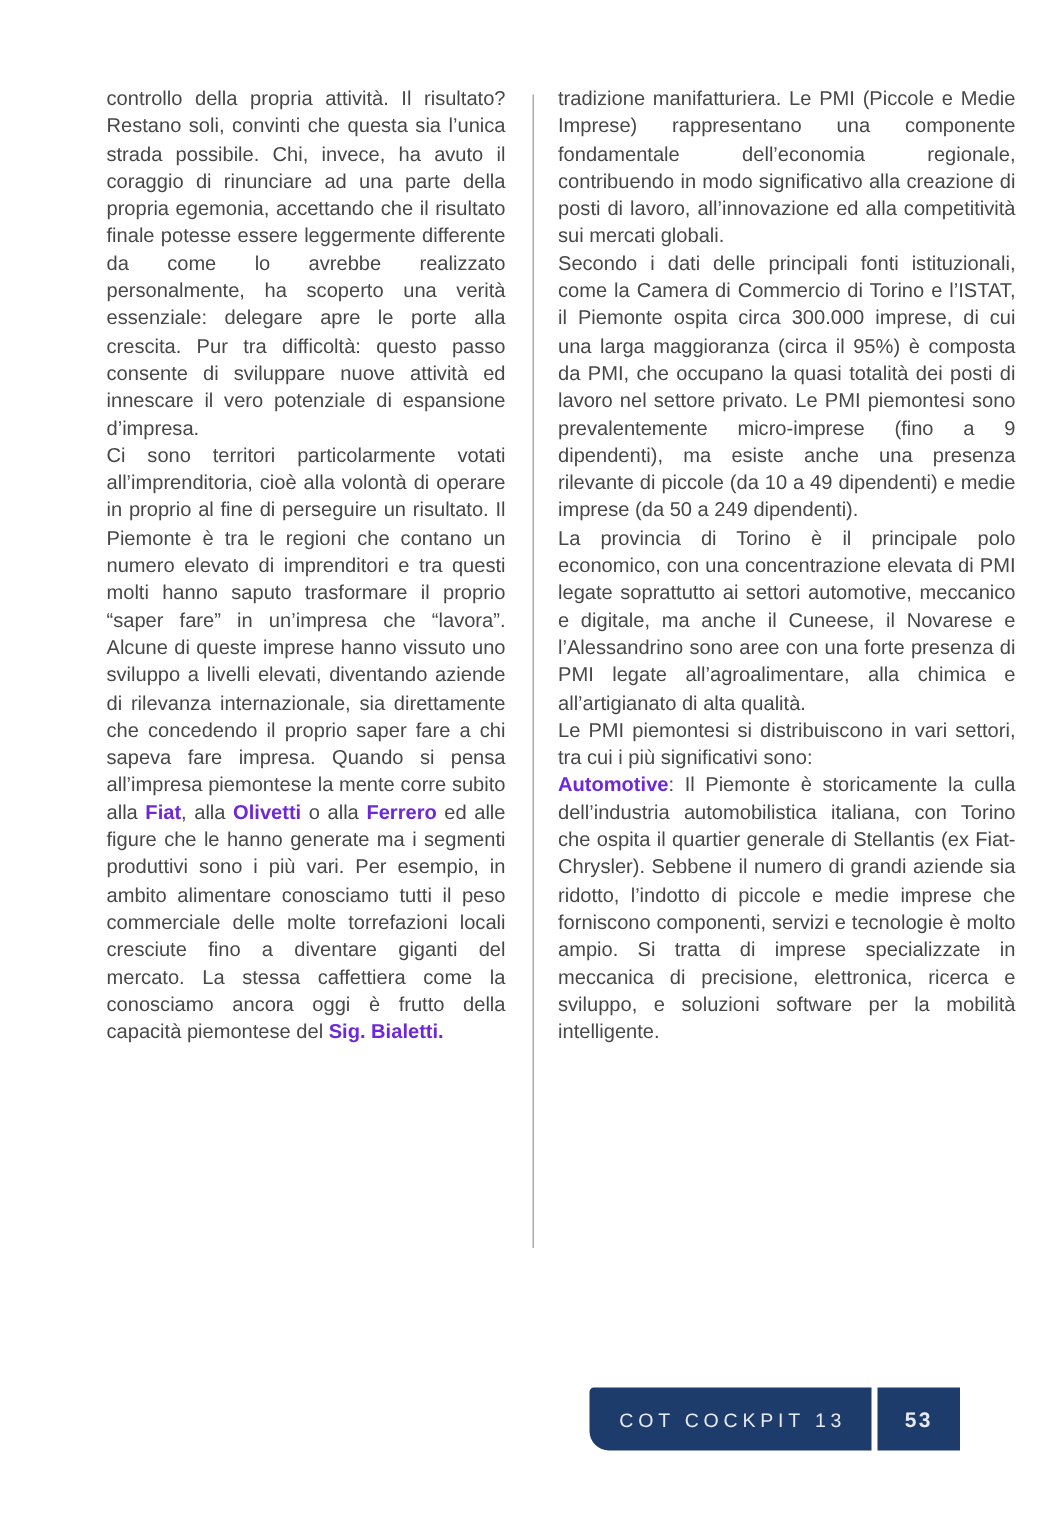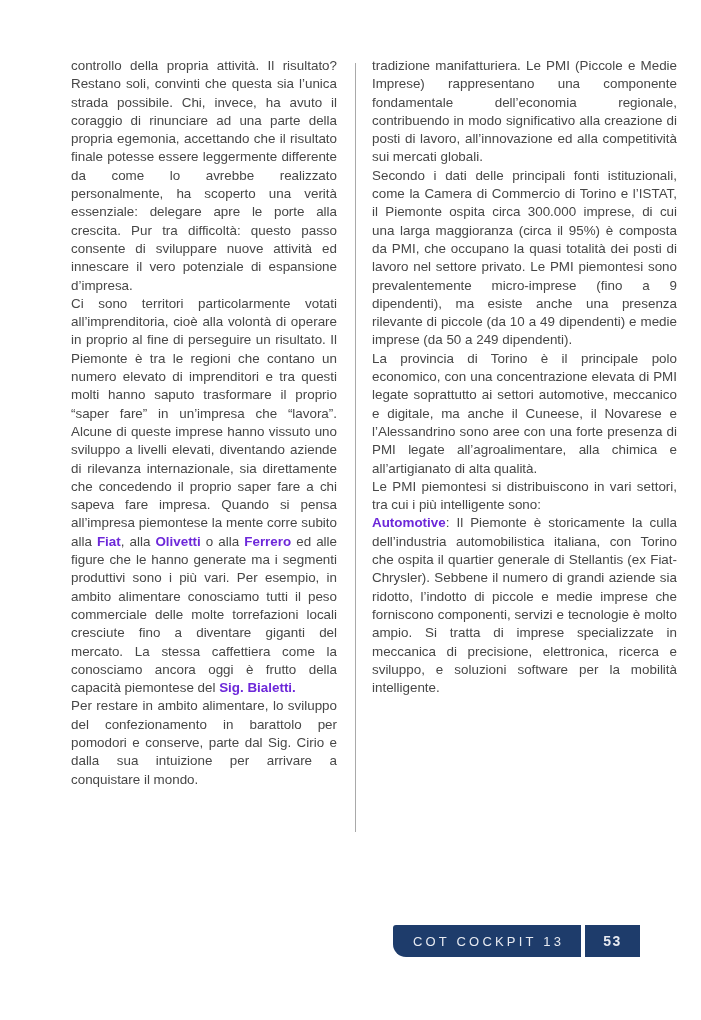--- a/index.html
+++ b/index.html
@@ -31,21 +31,21 @@
     left: 355px;
     top: 63px;
     width: 1px;
     height: 769px;
     background: var(--divider, #a9a9a9);
   }
   .footer {
     position: absolute;
     left: 393px;
     top: 925px;
-    height: 32px;
+    height: 42px;
     display: flex;
     align-items: stretch;
   }
   .footer-main {
     width: 188px;
     background: var(--footer-bar, #1e3c6b);
     border-radius: 3px 0 0 13px;
     display: flex;
     align-items: center;
     justify-content: center;
@@ -73,30 +73,29 @@
   }
 </style>
 </head>
 <body>
 
 <div class="page">
 
   <div class="col col-left">
       <p><span>controllo della propria attività. Il risultato? Restano soli, convinti che questa sia l’unica strada possibile. Chi, invece, ha avuto il coraggio di rinunciare ad una parte della propria egemonia, accettando che il risultato finale potesse essere leggermente differente da come lo avrebbe realizzato personalmente, ha scoperto una verità essenziale: delegare apre le porte alla crescita. Pur tra difficoltà: questo passo consente di sviluppare nuove attività ed innescare il vero potenziale di espansione d’impresa.</span></p>
       <p><span>Ci sono territori particolarmente votati all’imprenditoria, cioè alla volontà di operare in proprio al fine di perseguire un risultato. Il Piemonte è tra le regioni che contano un numero elevato di imprenditori e tra questi molti hanno saputo trasformare il proprio “saper fare” in un’impresa che “lavora”. Alcune di queste imprese hanno vissuto uno sviluppo a livelli elevati, diventando aziende di rilevanza internazionale, sia direttamente che concedendo il proprio saper fare a chi sapeva fare impresa. Quando si pensa all’impresa piemontese la mente corre subito alla </span><span class="bold">Fiat</span><span>, alla </span><span class="bold">Olivetti</span><span> o alla </span><span class="bold">Ferrero</span><span> ed alle figure che le hanno generate ma i segmenti produttivi sono i più vari. Per esempio, in ambito alimentare conosciamo tutti il peso commerciale delle molte torrefazioni locali cresciute fino a diventare giganti del mercato. La stessa caffettiera come la conosciamo ancora oggi è frutto della capacità piemontese del </span><span class="bold">Sig. Bialetti.</span></p>
-      <p><span>Per restare in ambito alimentare, lo sviluppo del confezionamento in barattolo per pomodori e conserve, parte dal Sig. Cirio e dalla sua intuizione per arrivare a conquistare il mondo.</span></p>
     </div>
 
   <div class="divider"></div>
 
   <div class="col col-right">
       <p><span>tradizione manifatturiera. Le PMI (Piccole e Medie Imprese) rappresentano una componente fondamentale dell’economia regionale, contribuendo in modo significativo alla creazione di posti di lavoro, all’innovazione ed alla competitività sui mercati globali.</span></p>
       <p><span>Secondo i dati delle principali fonti istituzionali, come la Camera di Commercio di Torino e l’ISTAT, il Piemonte ospita circa 300.000 imprese, di cui una larga maggioranza (circa il 95%) è composta da PMI, che occupano la quasi totalità dei posti di lavoro nel settore privato. Le PMI piemontesi sono prevalentemente micro-imprese (fino a 9 dipendenti), ma esiste anche una presenza rilevante di piccole (da 10 a 49 dipendenti) e medie imprese (da 50 a 249 dipendenti).</span></p>
       <p><span>La provincia di Torino è il principale polo economico, con una concentrazione elevata di PMI legate soprattutto ai settori automotive, meccanico e digitale, ma anche il Cuneese, il Novarese e l’Alessandrino sono aree con una forte presenza di PMI legate all’agroalimentare, alla chimica e all’artigianato di alta qualità.</span></p>
-      <p><span>Le PMI piemontesi si distribuiscono in vari settori, tra cui i più intelligente sono:</span></p>
+      <p><span>Le PMI piemontesi si distribuiscono in vari settori, tra cui i più significativi sono:</span></p>
       <p><span class="bold">Automotive</span><span>: Il Piemonte è storicamente la culla dell’industria automobilistica italiana, con Torino che ospita il quartier generale di Stellantis (ex Fiat-Chrysler). Sebbene il numero di grandi aziende sia ridotto, l’indotto di piccole e medie imprese che forniscono componenti, servizi e tecnologie è molto ampio. Si tratta di imprese specializzate in meccanica di precisione, elettronica, ricerca e sviluppo, e soluzioni software per la mobilità intelligente.</span></p>
     </div>
 
   <div class="footer">
     <div class="footer-main">
       <span class="footer-label">COT COCKPIT 13</span>
     </div>
     <div class="footer-page">
       <span class="footer-number">53</span>
     </div>

